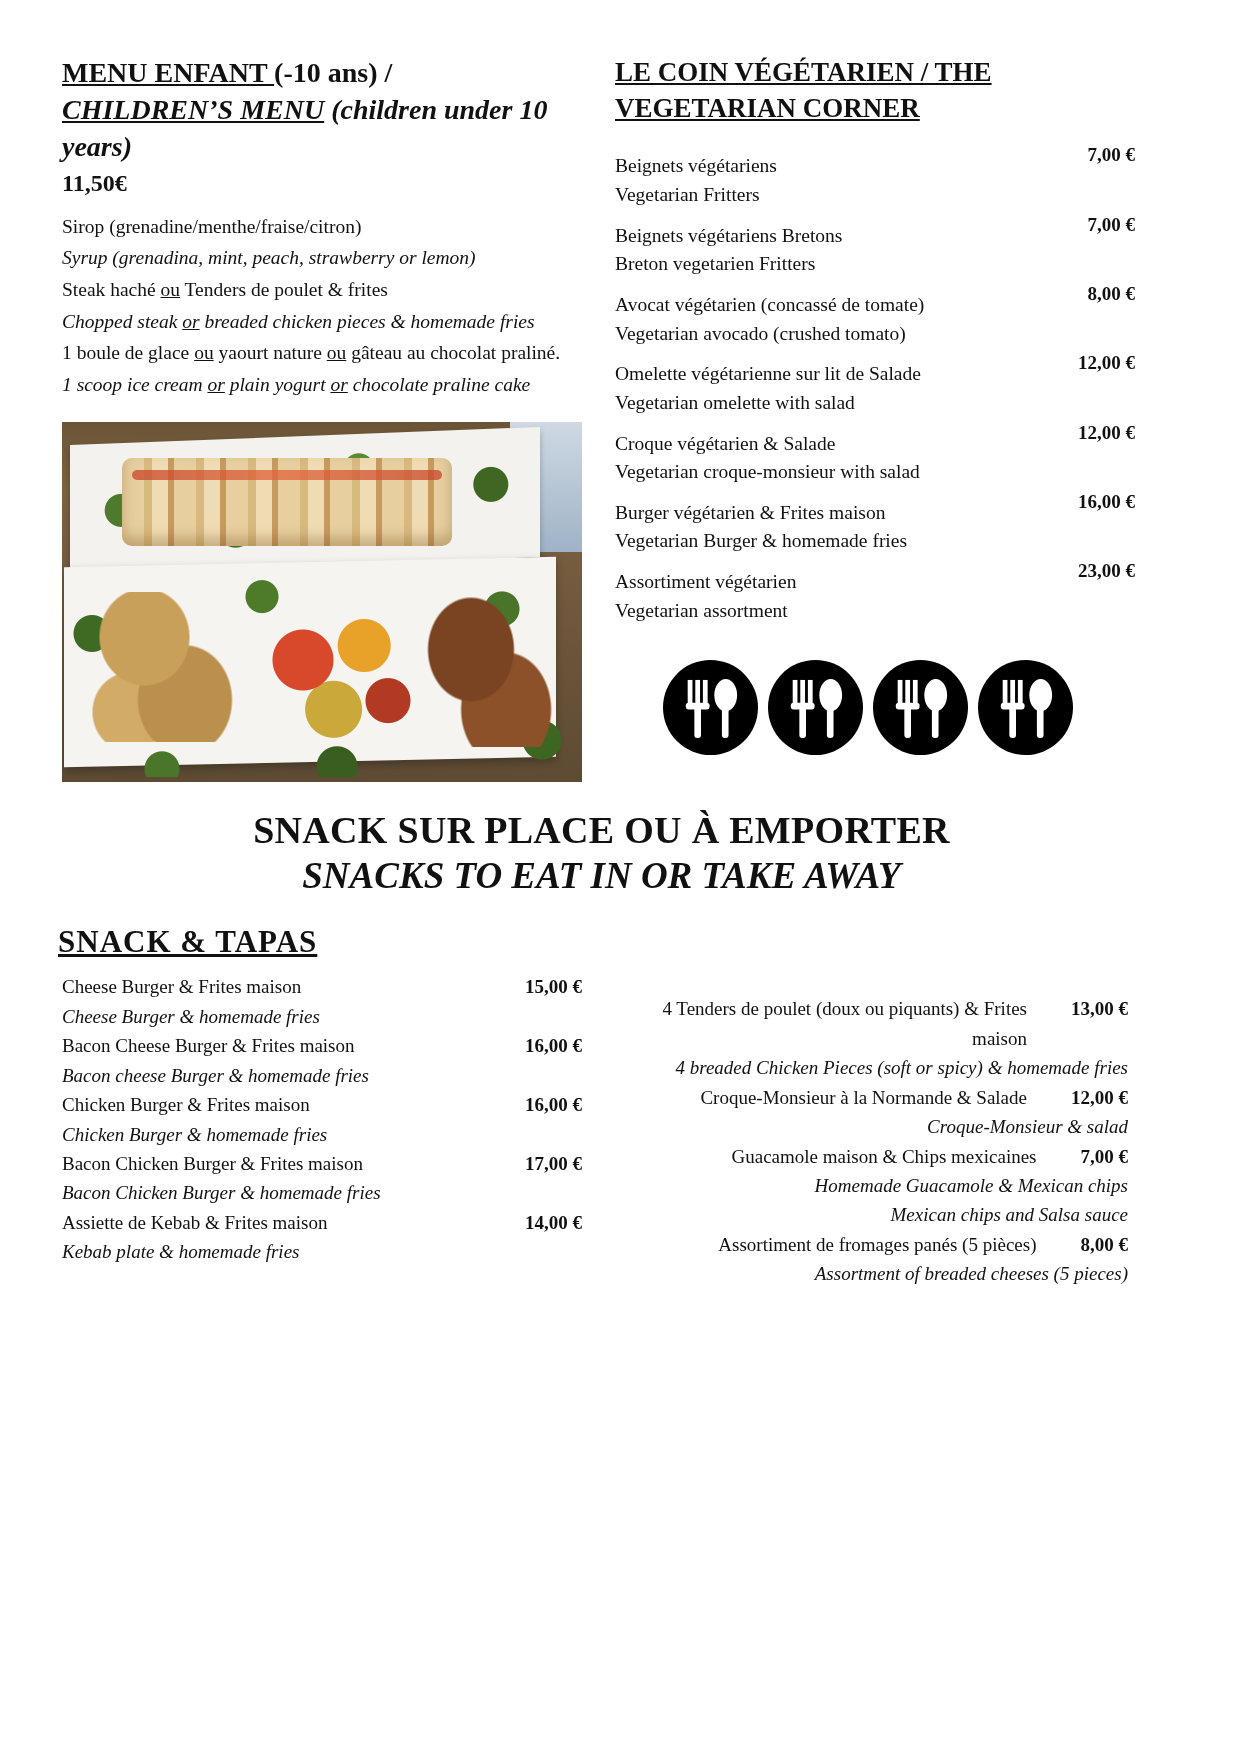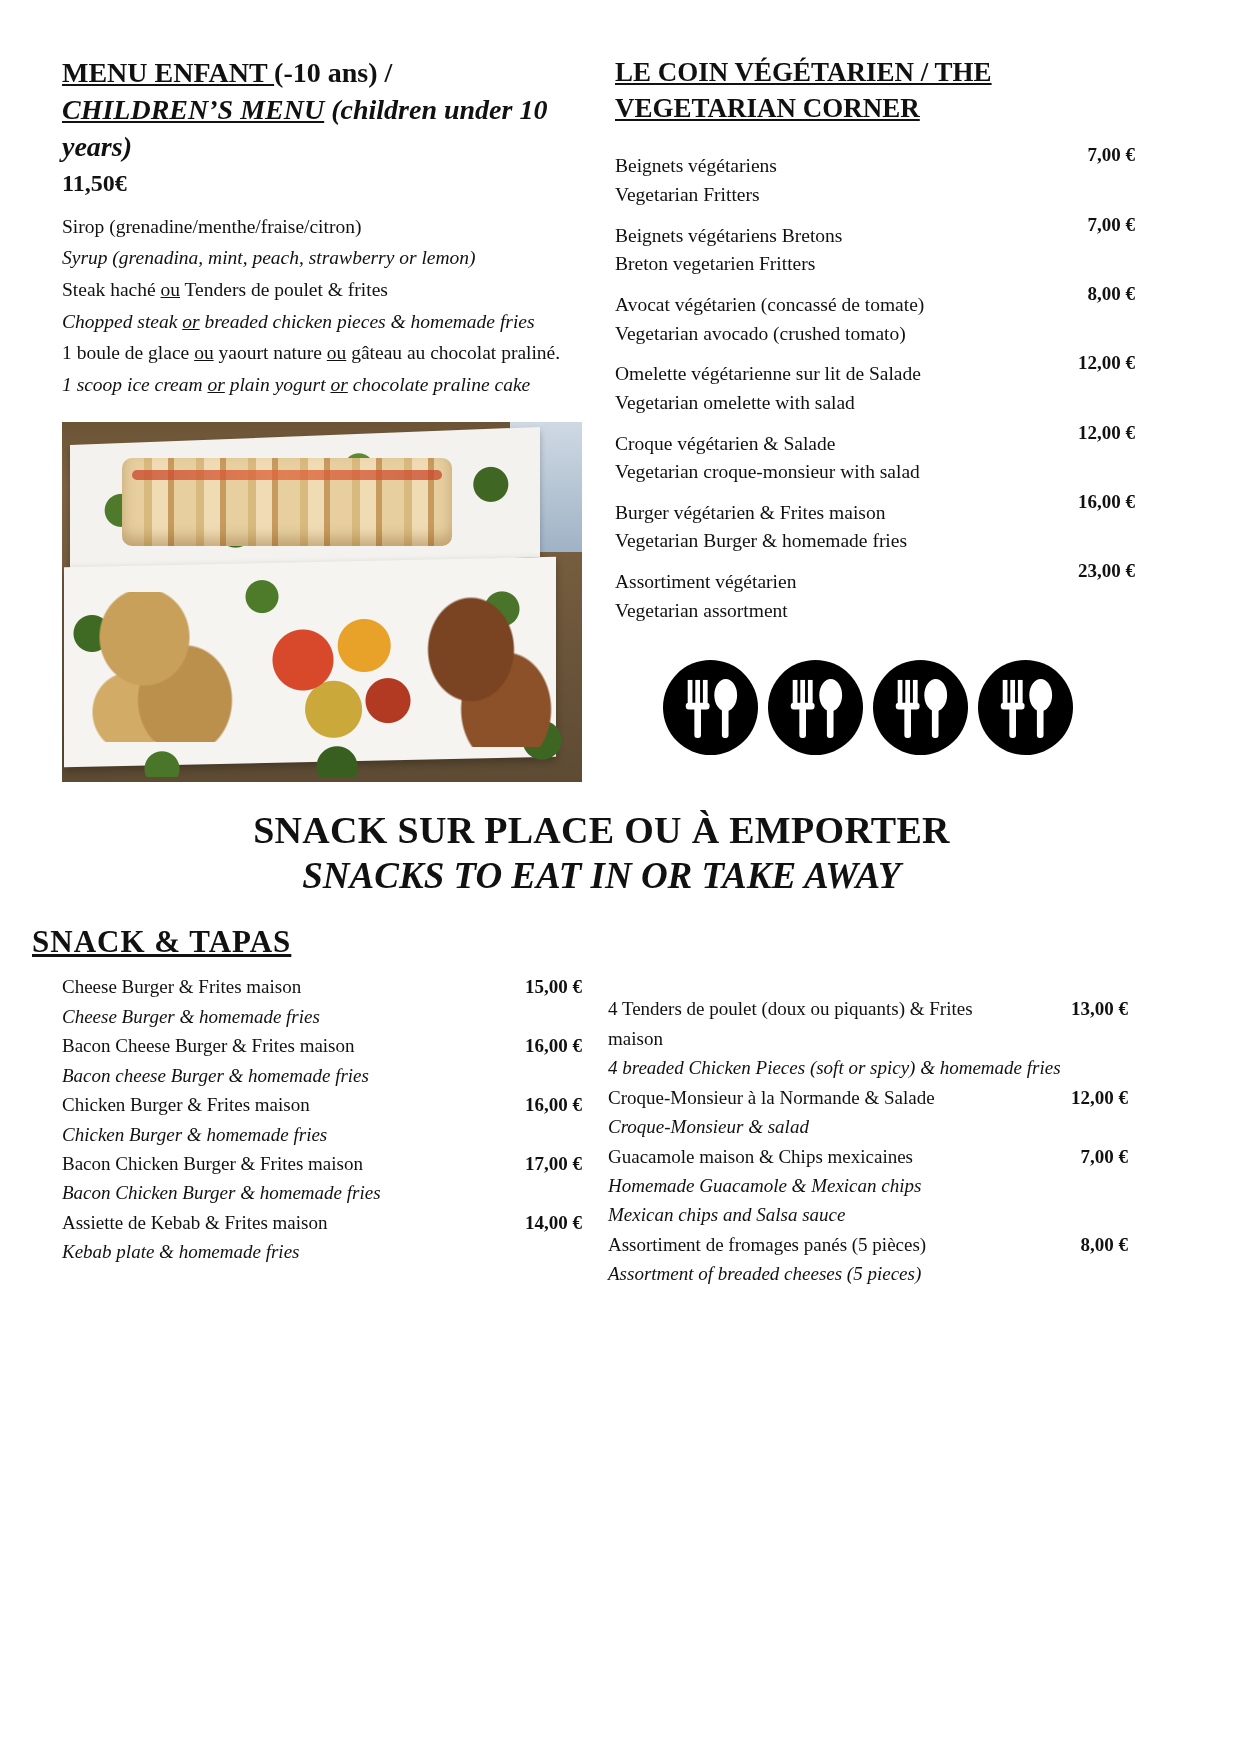--- a/index.html
+++ b/index.html
@@ -194,31 +194,31 @@
     font-weight: bold;
     font-style: italic;
     line-height: 1.2;
   }
 
   
   .snack-head {
     font-size: 31px;
     font-weight: bold;
     text-decoration: underline;
-    margin: 26px 0 12px 32px;
+    margin: 26px 0 12px 58px;
     letter-spacing: 1px;
   }
   .snack-cols {
     display: flex;
     padding: 0 62px;
     box-sizing: border-box;
     gap: 26px;
   }
   .snack-col { width: 520px; font-size: 19px; line-height: 1.55; }
-  .snack-col.right { padding-top: 22px; }
+  .snack-col.right { padding-top: 22px; text-align: right; }
   .s-row {
     display: flex;
     justify-content: space-between;
     align-items: flex-start;
     gap: 32px;
   }
   .s-row .name { flex: 1; padding-right: 12px; }
   .s-row .price { font-weight: bold; white-space: nowrap; font-size: 19px; }
   .s-en { font-style: italic; }
 </style>

